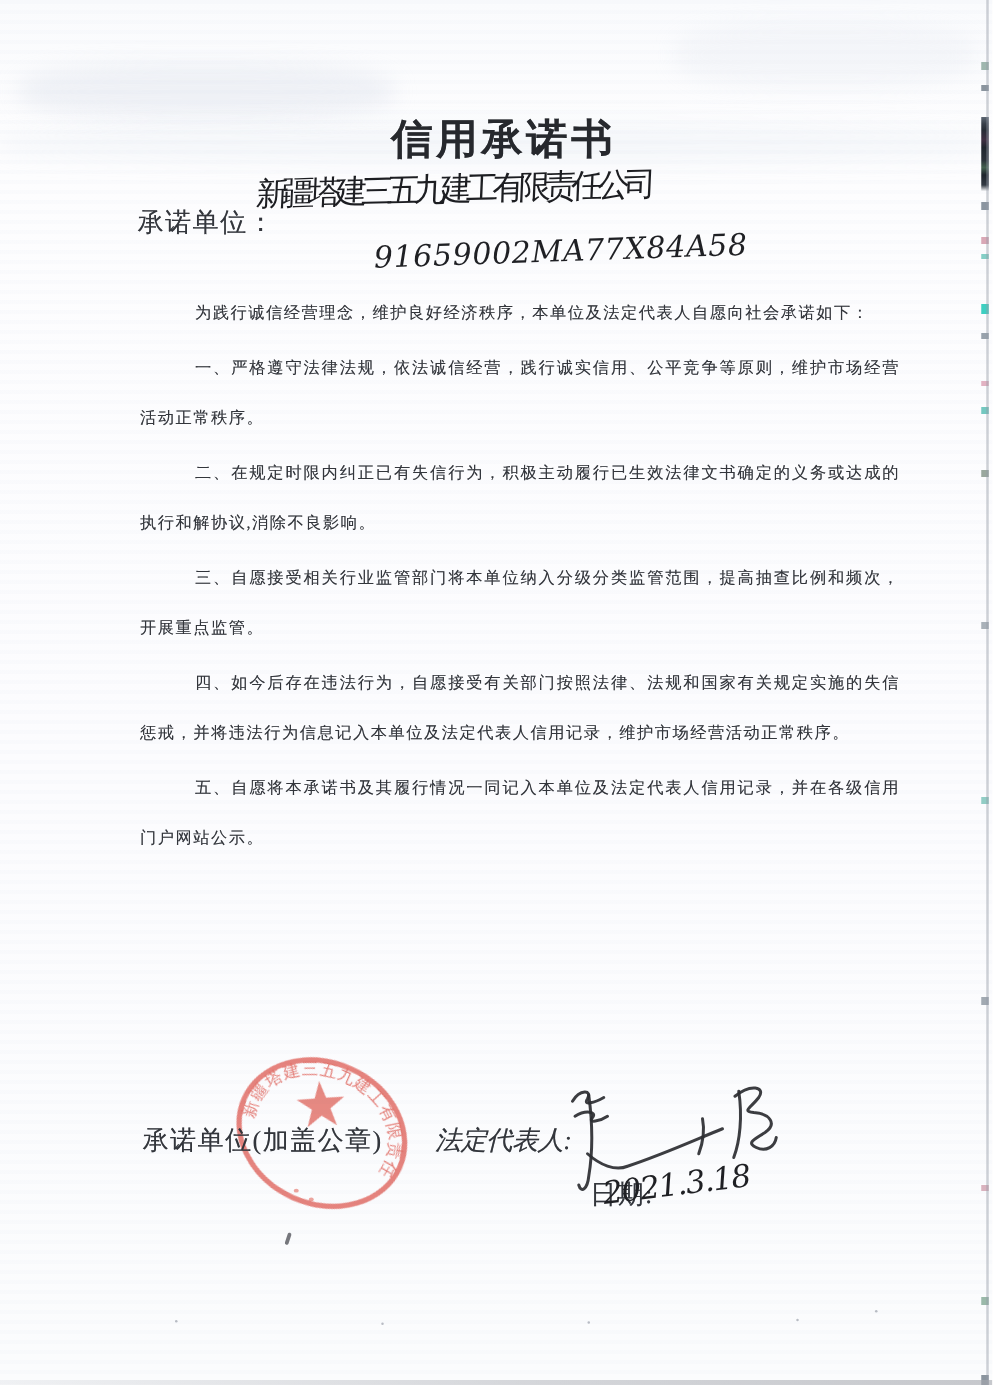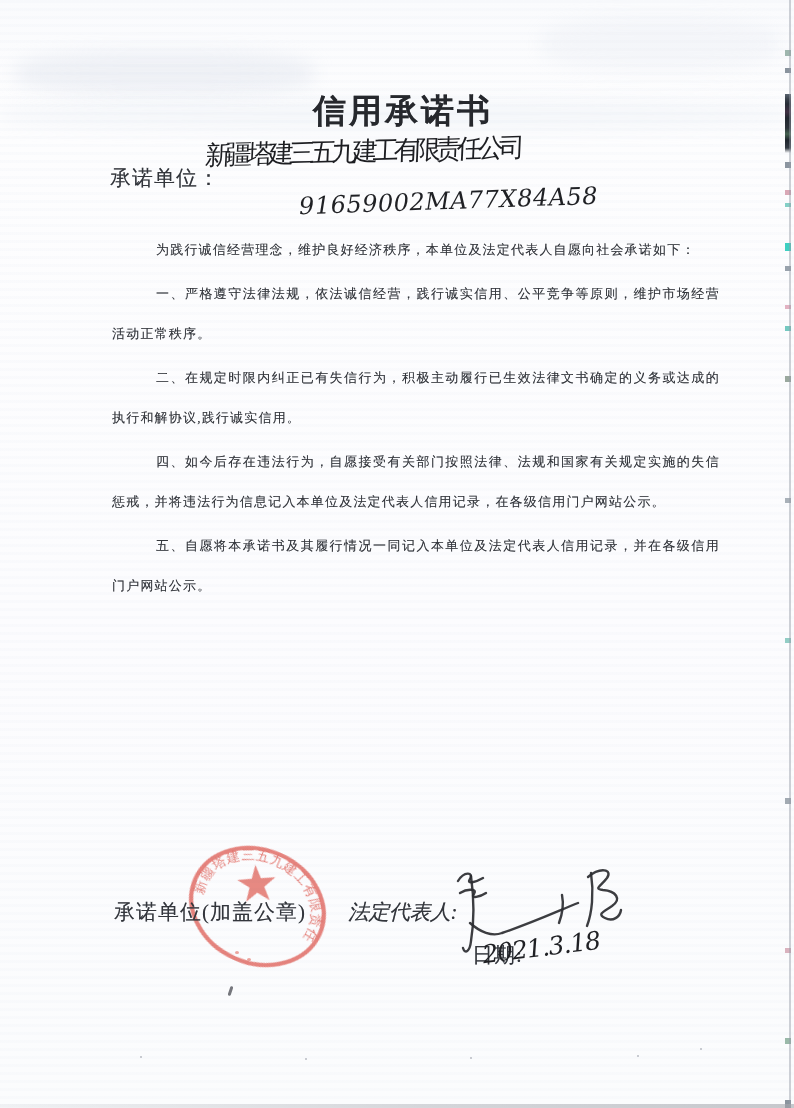--- a/index.html
+++ b/index.html
@@ -105,22 +105,23 @@
   <div class="unit-line">
     <span class="label">承诺单位：</span>
   </div>
   <div class="hw hw-company">新疆塔建三五九建工有限责任公司</div>
 
   <div class="hw hw-code">91659002MA77X84A58</div>
 
   <div class="body-text">
     <p>为践行诚信经营理念，维护良好经济秩序，本单位及法定代表人自愿向社会承诺如下：</p>
     <p>一、严格遵守法律法规，依法诚信经营，践行诚实信用、公平竞争等原则，维护市场经营活动正常秩序。</p>
-    <p>二、在规定时限内纠正已有失信行为，积极主动履行已生效法律文书确定的义务或达成的执行和解协议,践行诚实信用。</p>
-    <p>四、如今后存在违法行为，自愿接受有关部门按照法律、法规和国家有关规定实施的失信惩戒，并将违法行为信息记入本单位及法定代表人信用记录，在各级信用门户网站公示。</p>
+    <p>二、在规定时限内纠正已有失信行为，积极主动履行已生效法律文书确定的义务或达成的执行和解协议,消除不良影响。</p>
+    <p>三、自愿接受相关行业监管部门将本单位纳入分级分类监管范围，提高抽查比例和频次，开展重点监管。</p>
+    <p>四、如今后存在违法行为，自愿接受有关部门按照法律、法规和国家有关规定实施的失信惩戒，并将违法行为信息记入本单位及法定代表人信用记录，维护市场经营活动正常秩序。</p>
     <p>五、自愿将本承诺书及其履行情况一同记入本单位及法定代表人信用记录，并在各级信用门户网站公示。</p>
   </div>
 
   <svg class="seal-svg" width="156" height="130" viewBox="0 0 156 130">
     <defs>
       <path id="sealArc" d="M 24.9,78.9 A 56,45 0 1 1 130.1,78.9" fill="none"></path>
       <filter id="soften">
           <feGaussianBlur stdDeviation="0.55"></feGaussianBlur>
         </filter>
     </defs>

